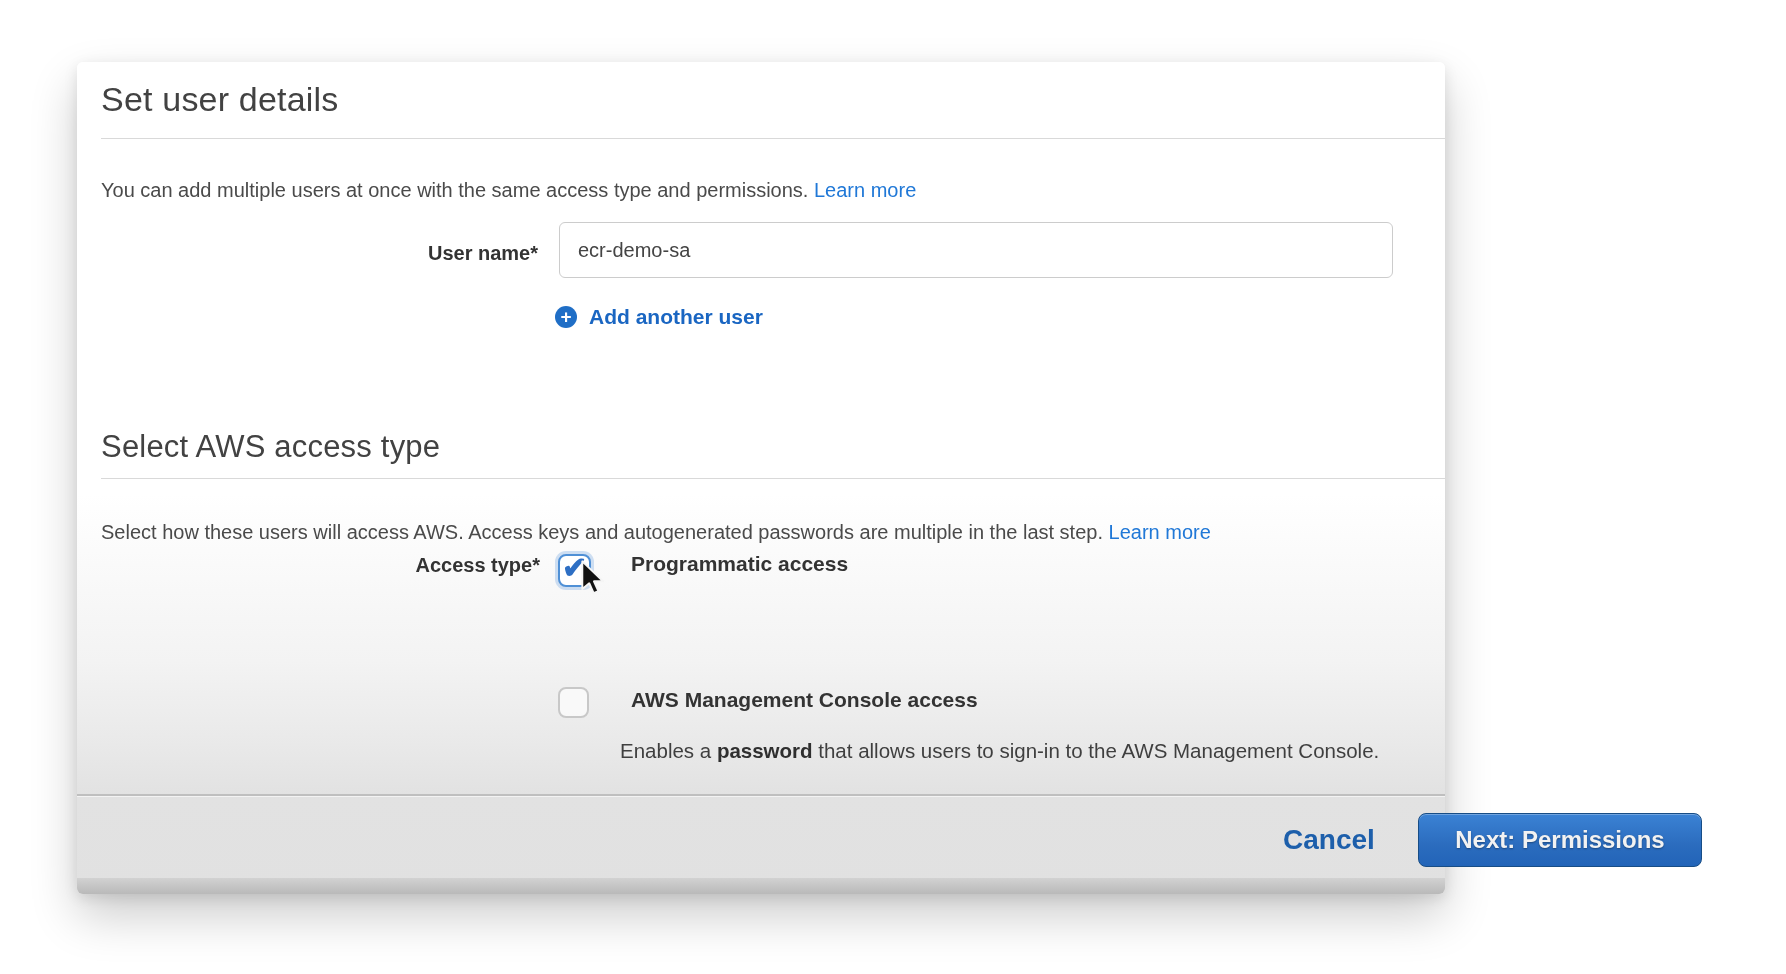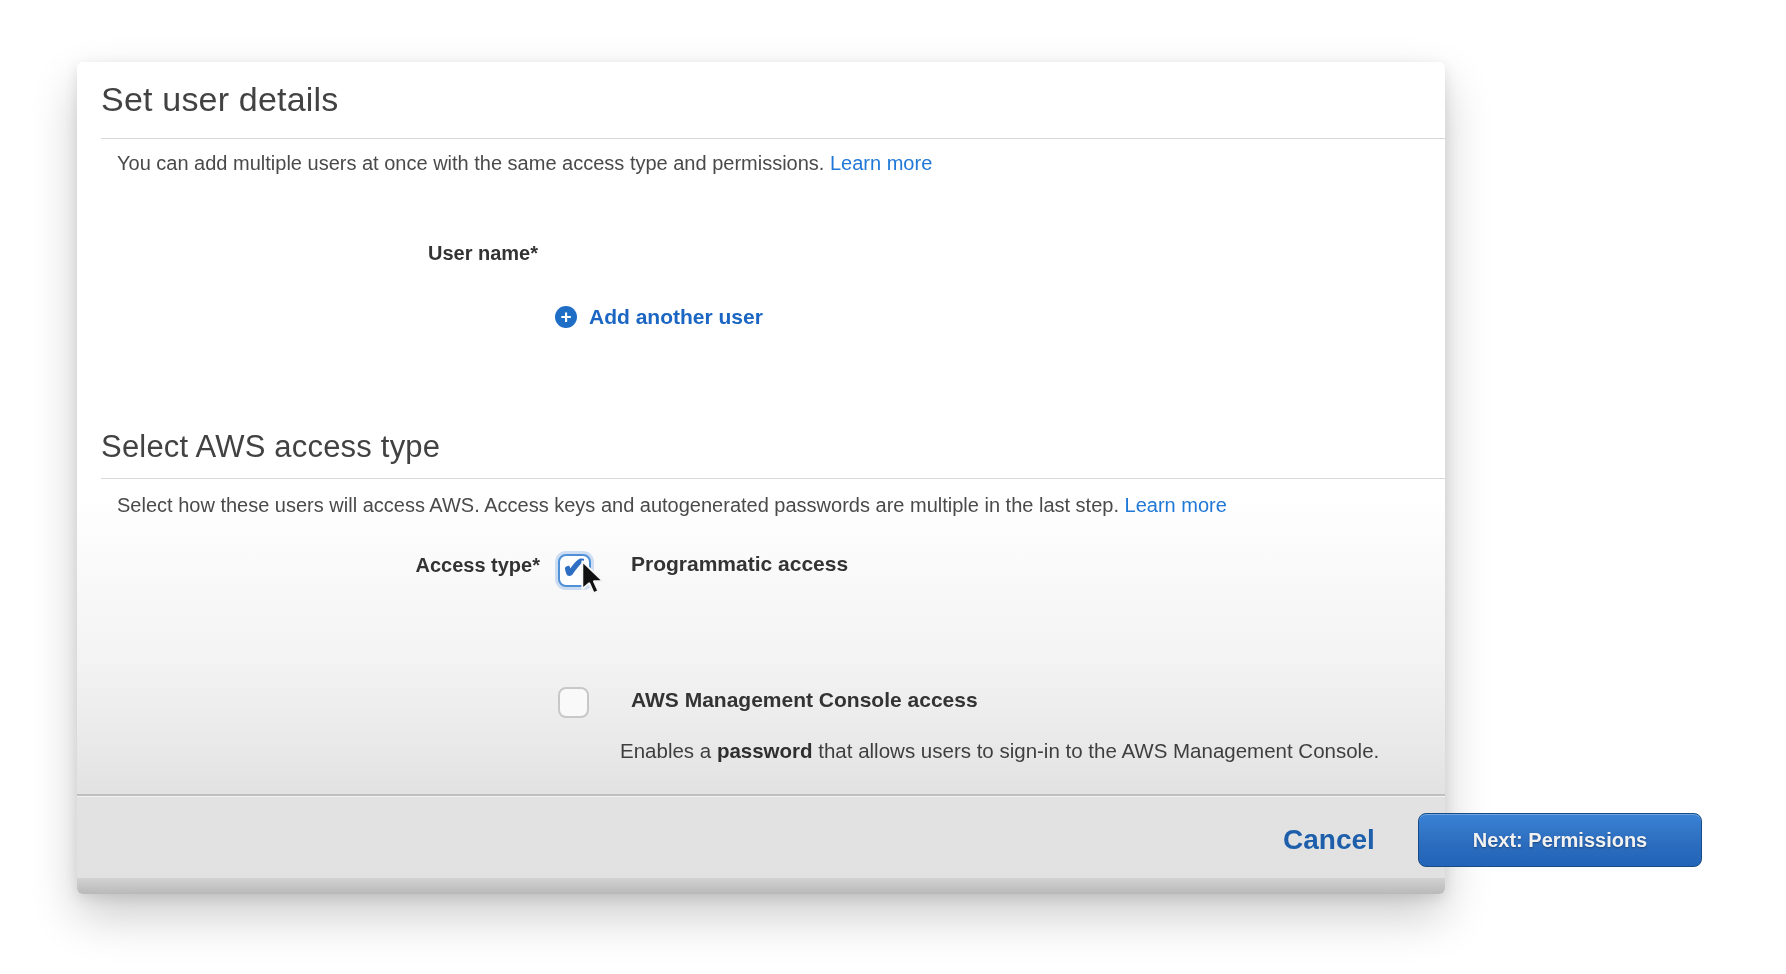--- a/index.html
+++ b/index.html
@@ -30,23 +30,24 @@
     color: #424242;
     letter-spacing: 0.2px;
   }
   .section-title.small { font-size: 31px; }
   .divider {
     left: 24px; right: 0;
     height: 1px;
     background: #d9d9d9;
   }
   .intro {
-    left: 40px;
+    left: 24px;
     font-size: 20px;
     color: #4a4a4a;
+    margin-top: 27px;
   }
   a.learn-more {
     color: #2078d7;
     text-decoration: none;
   }
   .field-label {
     font-size: 20px;
     font-weight: 700;
     color: #333;
     text-align: right;
@@ -145,21 +146,21 @@
   }
   .next-button {
     left: 1341px; top: 751px;
     width: 284px; height: 54px;
     border-radius: 8px;
     border: 1px solid #174d86;
     background: linear-gradient(180deg, #3b82d4 0%, #2b6cbe 60%, #2264b8 100%);
     box-shadow: inset 0 1px 0 rgba(255,255,255,0.28);
     color: #f2f2f2;
     font-family: "Liberation Sans", sans-serif;
-    font-size: 20px;
+    font-size: 24px;
     font-weight: 700;
     text-shadow: 0 1px 2px rgba(0,0,0,0.35);
     cursor: pointer;
   }
   .cursor-svg {
     left: 498px; top: 498px;
     width: 34px; height: 36px;
     pointer-events: none;
   }
 </style>
@@ -169,20 +170,21 @@
 <div class="card">
 
   <h1 class="abs section-title" style="top:18px;">Set user details</h1>
   <div class="abs divider" style="top:76px;"></div>
 
   <p class="abs intro" style="top:90px;"><span>You can add multiple users at once with the same access type and permissions.</span>
     <a class="learn-more" href="#">Learn more</a></p>
 
   <label class="abs field-label" style="left:0; top:180px; width:461px;">User name*</label>
 
+  <input class="abs text-input" type="text" value="ecr-demo-sa" style="">
 
   <a class="abs add-user" href="#">
     <span class="plus-circle">+</span>
     <span class="add-user-label">Add another user</span>
   </a>
 
   <h2 class="abs section-title small" style="top:367px;">Select AWS access type</h2>
   <div class="abs divider" style="top:416px;"></div>
 
   <p class="abs intro" style="top:432px;"><span>Select how these users will access AWS. Access keys and autogenerated passwords are multiple in the last step.</span>

